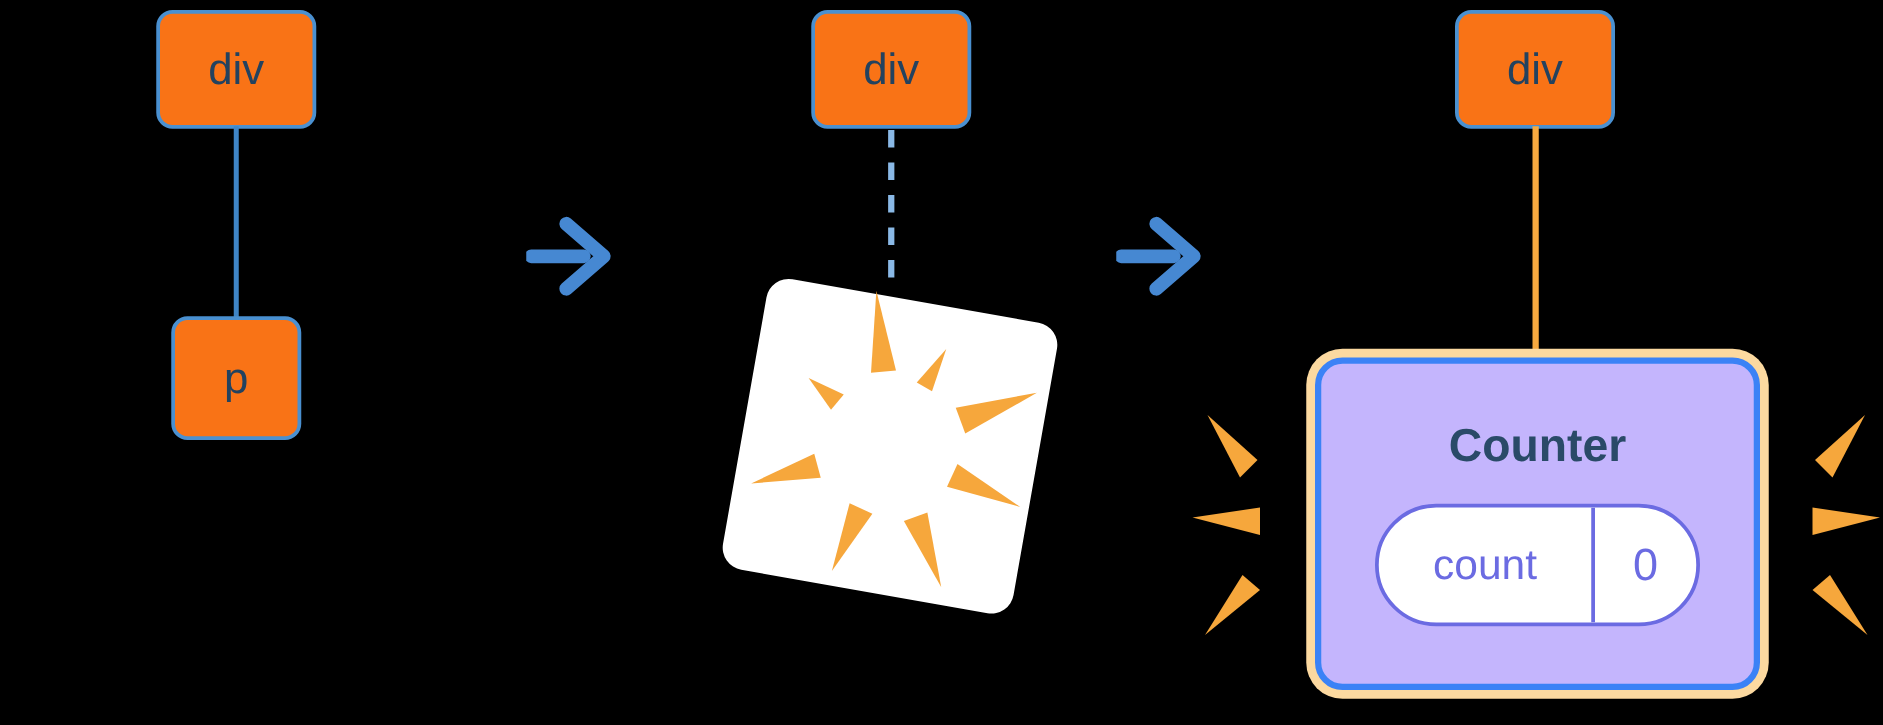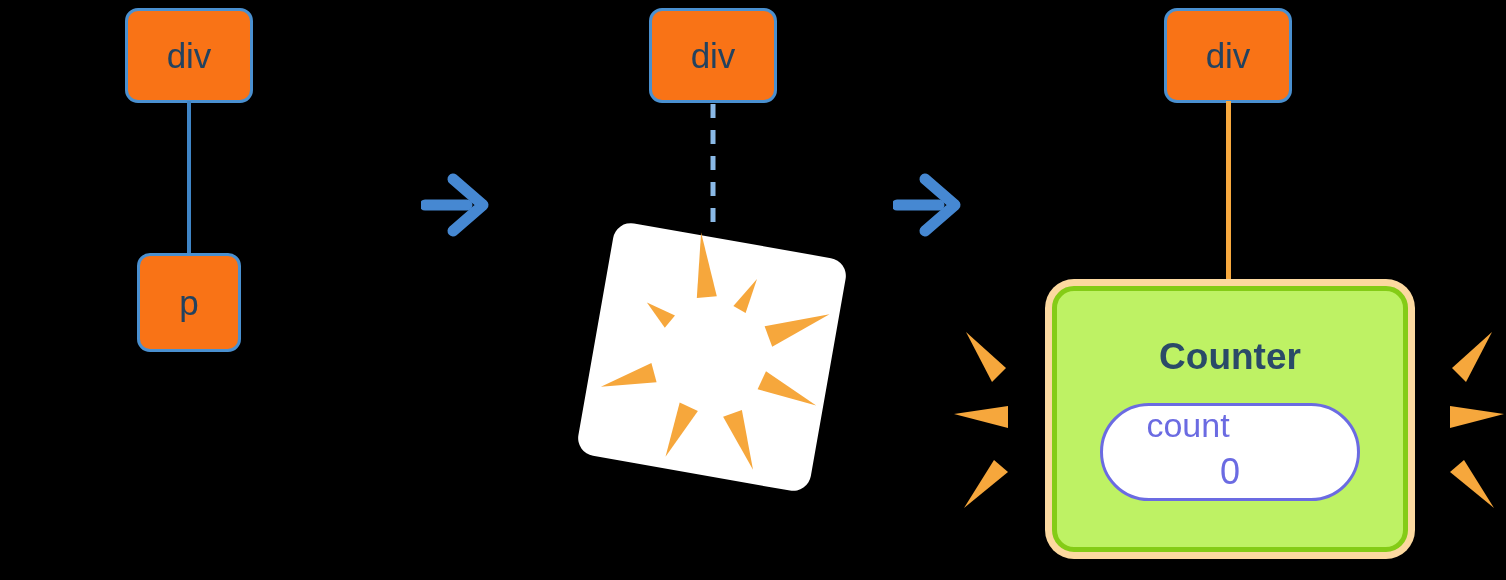--- a/index.html
+++ b/index.html
@@ -23,31 +23,31 @@
   .edge-solid-orange{position:absolute;left:1226px;top:101px;width:5px;height:188px;background:#f7a93f;}
   
   .arrow{position:absolute;width:78px;height:70px;}
   .arrow-1{left:421px;top:170px;}
   .arrow-2{left:893px;top:170px;}
   
   .poof{position:absolute;left:542px;top:187px;width:340px;height:340px;}
   
   .counter-card{
     position:absolute;left:1052px;top:286px;width:356px;height:266px;box-sizing:border-box;
-    background:#bef264;border:5px solid #84cc16;border-radius:22px;
+    background:#c4b5fd;border:5px solid #3b82f6;border-radius:22px;
     box-shadow:0 0 0 7px #fcd9a0;
   }
   .counter-title{
     margin:44px 0 0 0;text-align:center;font-size:37px;font-weight:600;color:#2a4a68;
     line-height:44px;
   }
   .state-pill{
     width:260px;height:98px;box-sizing:border-box;margin:24px auto 3px auto;
     border:3px solid #6b6be2;border-radius:60px;display:flex;align-items:stretch;
-    color:#6b6be2;font-size:34px;overflow:hidden;background:#fff;flex-direction:column;
+    color:#6b6be2;font-size:34px;overflow:hidden;background:#fff;
   }
   .state-key{width:170px;display:flex;align-items:center;justify-content:center;}
   .state-divider{width:3px;background:#6b6be2;}
   .state-value{flex:1;display:flex;align-items:center;justify-content:center;font-size:36px;}
   
   .sparkles{position:absolute;width:90px;height:190px;}
   .sparkles-left{left:952px;top:328px;}
   .sparkles-right{left:1416px;top:328px;}
 </style>
 </head>

